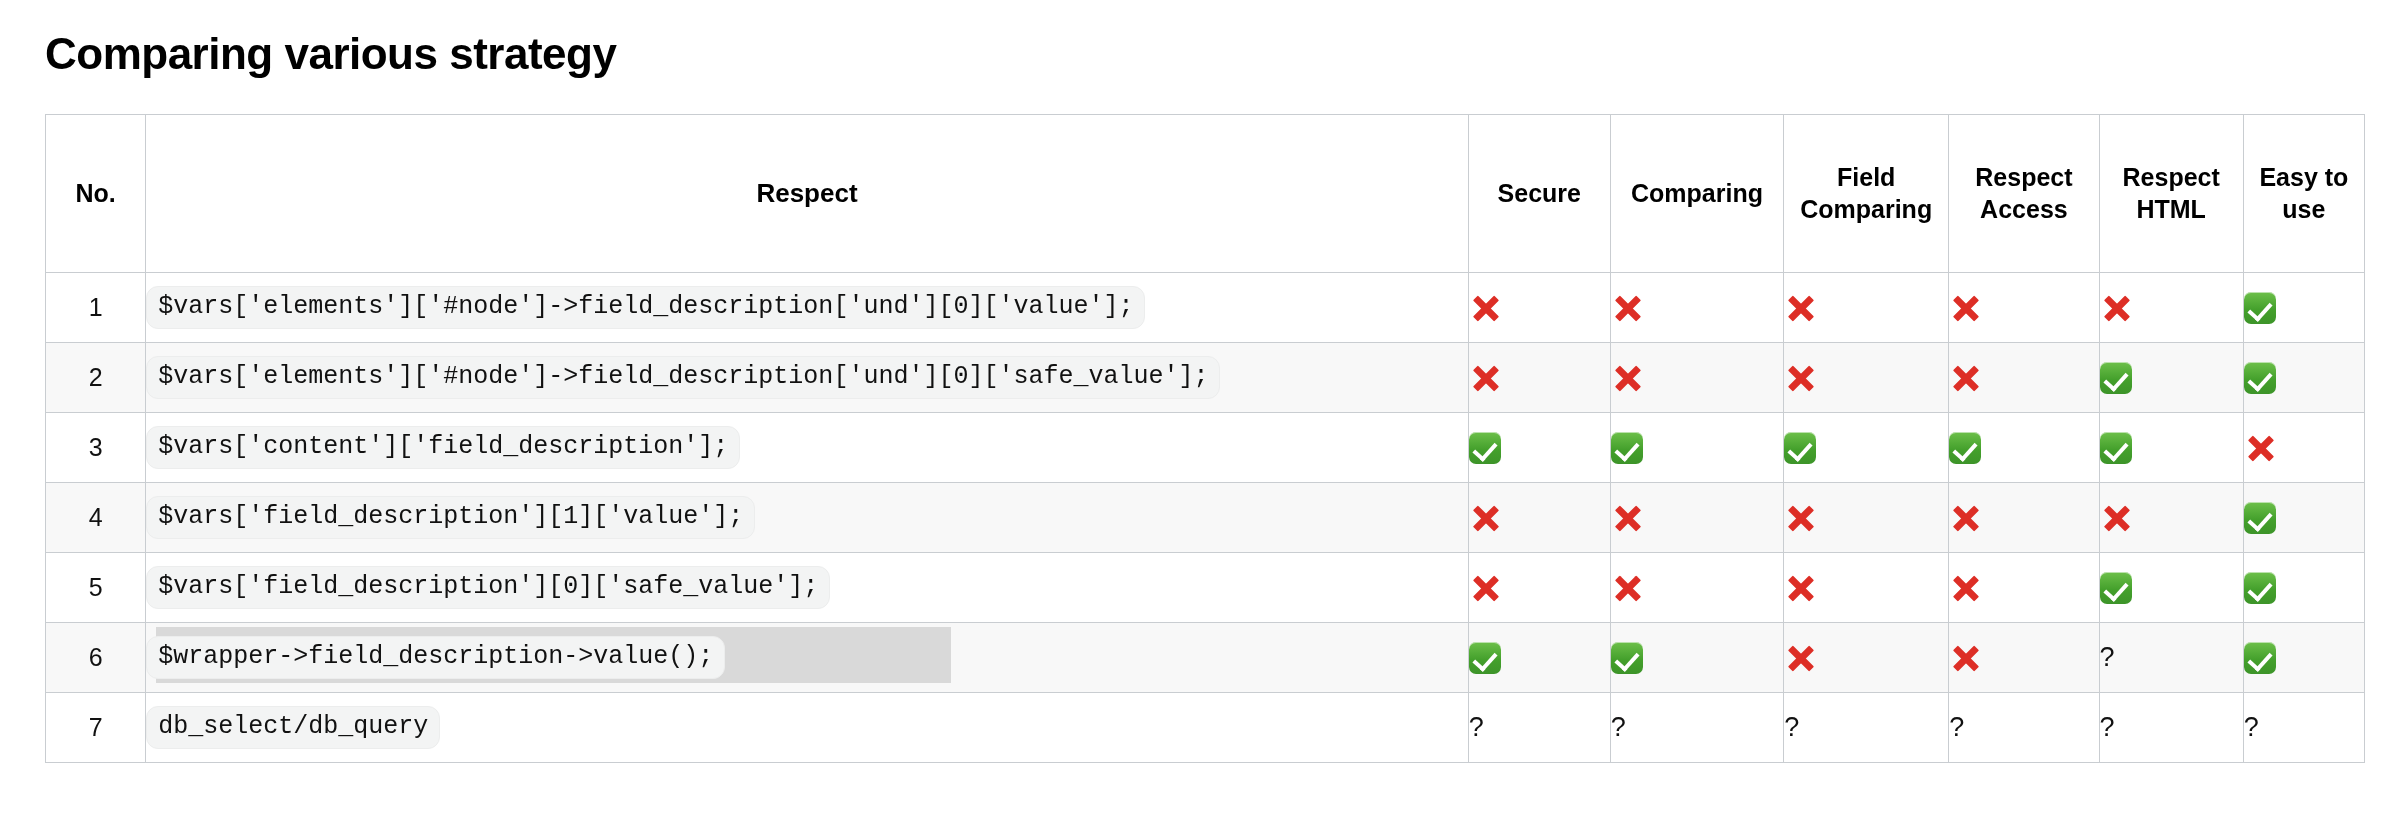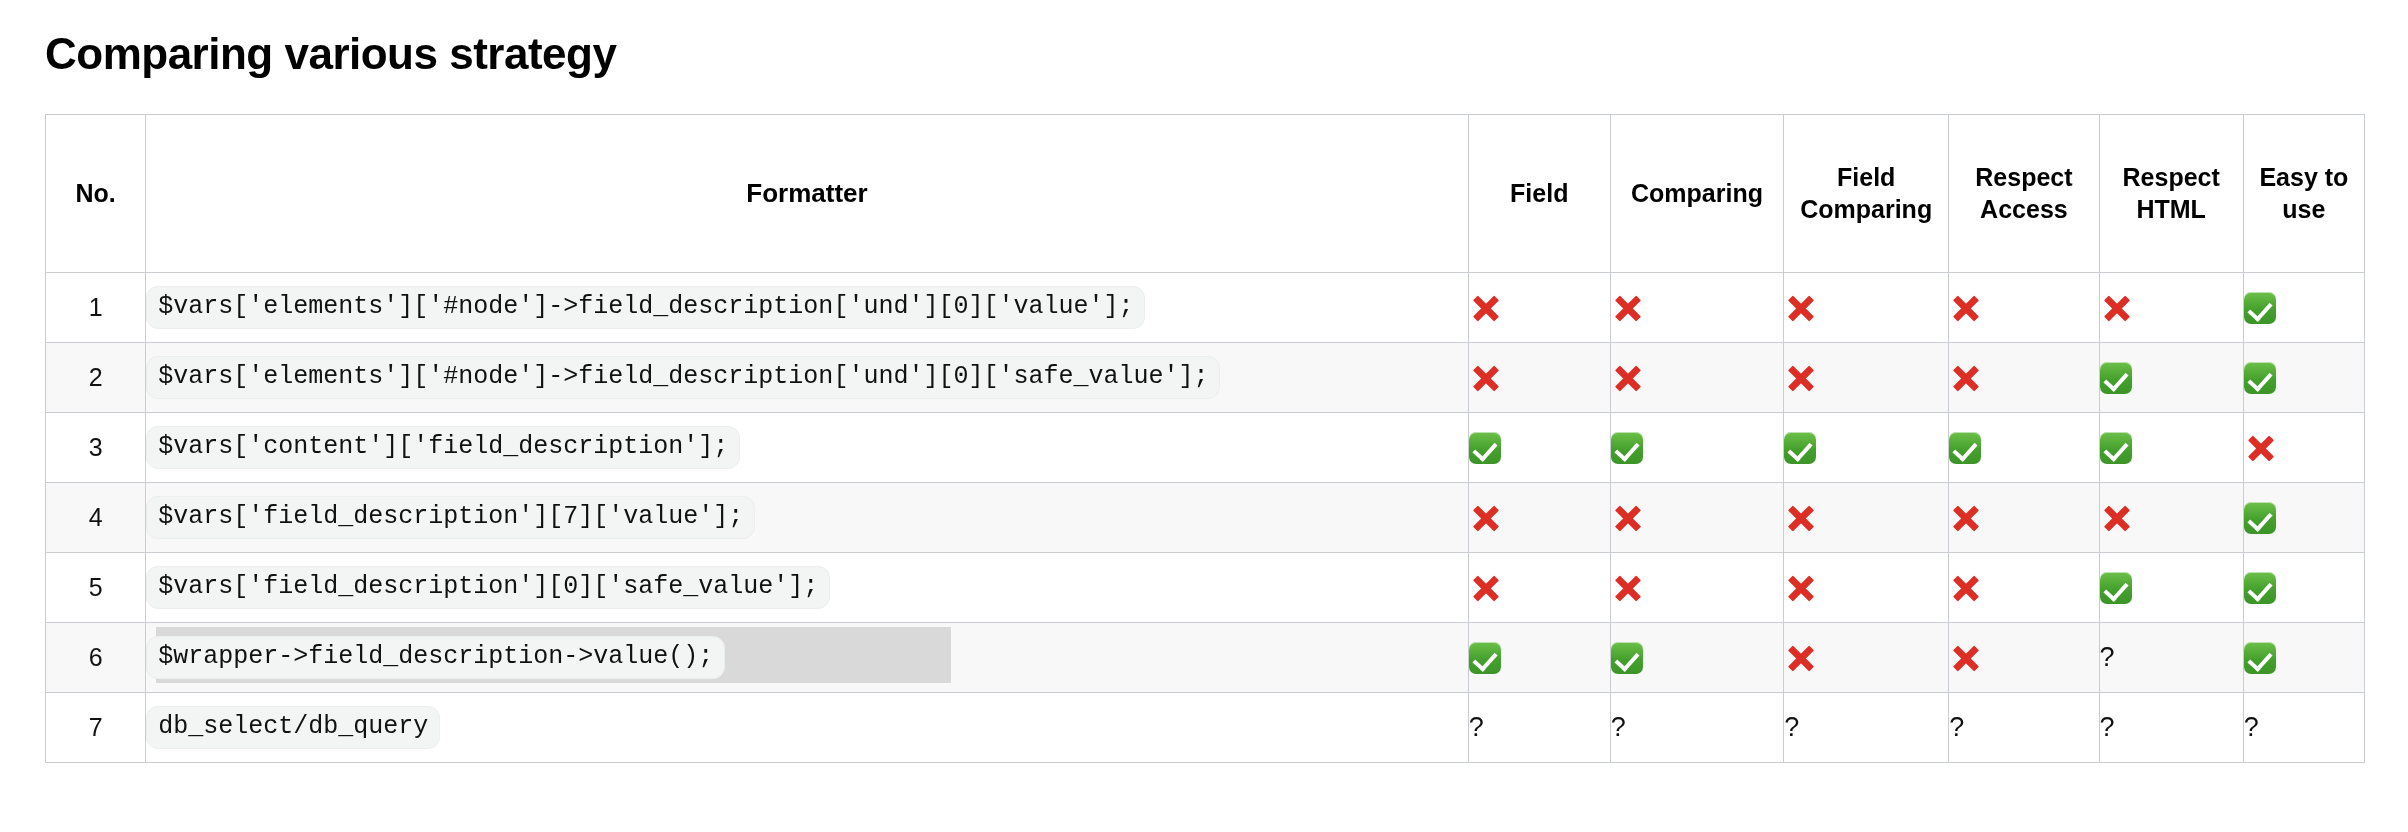--- a/index.html
+++ b/index.html
@@ -174,22 +174,22 @@
         <col class="c-locale">
         <col class="c-cons">
         <col class="c-field">
         <col class="c-resp">
         <col class="c-sec">
         <col class="c-easy">
       </colgroup>
       <thead>
         <tr>
           <th class="th-no">No.</th>
-          <th class="th-strategy">Formatter</th>
-          <th class="th-locale">Field</th>
+          <th class="th-strategy">Respect</th>
+          <th class="th-locale">Secure</th>
           <th class="th-consistent">Comparing</th>
           <th class="th-field">Field Comparing</th>
           <th class="th-respect">Respect Access</th>
           <th class="th-secure">Respect HTML</th>
           <th class="th-easy">Easy to use</th>
         </tr>
       </thead>
       <tbody id="table-body">
           <tr>
             <td class="cell-no">1</td>
@@ -216,21 +216,21 @@
             <td class="cell-strategy"><code class="code-chip">$vars['content']['field_description'];</code></td>
             <td class="cell-mark"><span class="ico check"></span></td>
             <td class="cell-mark"><span class="ico check"></span></td>
             <td class="cell-mark"><span class="ico check"></span></td>
             <td class="cell-mark"><span class="ico check"></span></td>
             <td class="cell-mark"><span class="ico check"></span></td>
             <td class="cell-mark"><span class="ico cross"></span></td>
           </tr>
           <tr class="zebra">
             <td class="cell-no">4</td>
-            <td class="cell-strategy"><code class="code-chip">$vars['field_description'][7]['value'];</code></td>
+            <td class="cell-strategy"><code class="code-chip">$vars['field_description'][1]['value'];</code></td>
             <td class="cell-mark"><span class="ico cross"></span></td>
             <td class="cell-mark"><span class="ico cross"></span></td>
             <td class="cell-mark"><span class="ico cross"></span></td>
             <td class="cell-mark"><span class="ico cross"></span></td>
             <td class="cell-mark"><span class="ico cross"></span></td>
             <td class="cell-mark"><span class="ico check"></span></td>
           </tr>
           <tr>
             <td class="cell-no">5</td>
             <td class="cell-strategy"><code class="code-chip">$vars['field_description'][0]['safe_value'];</code></td>

